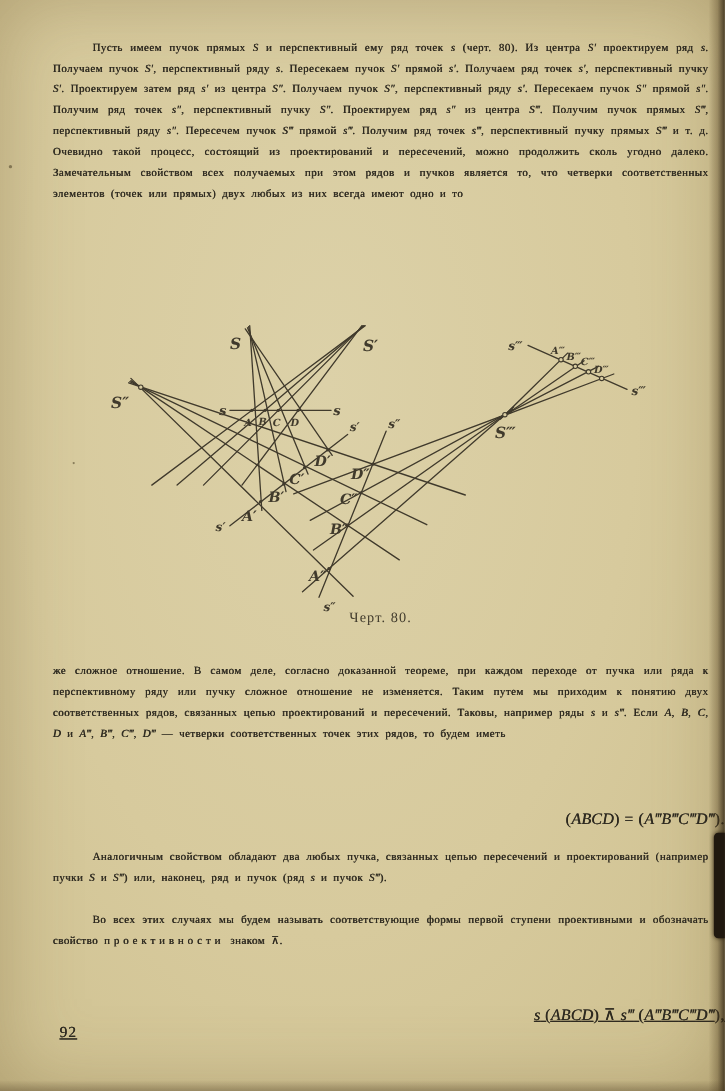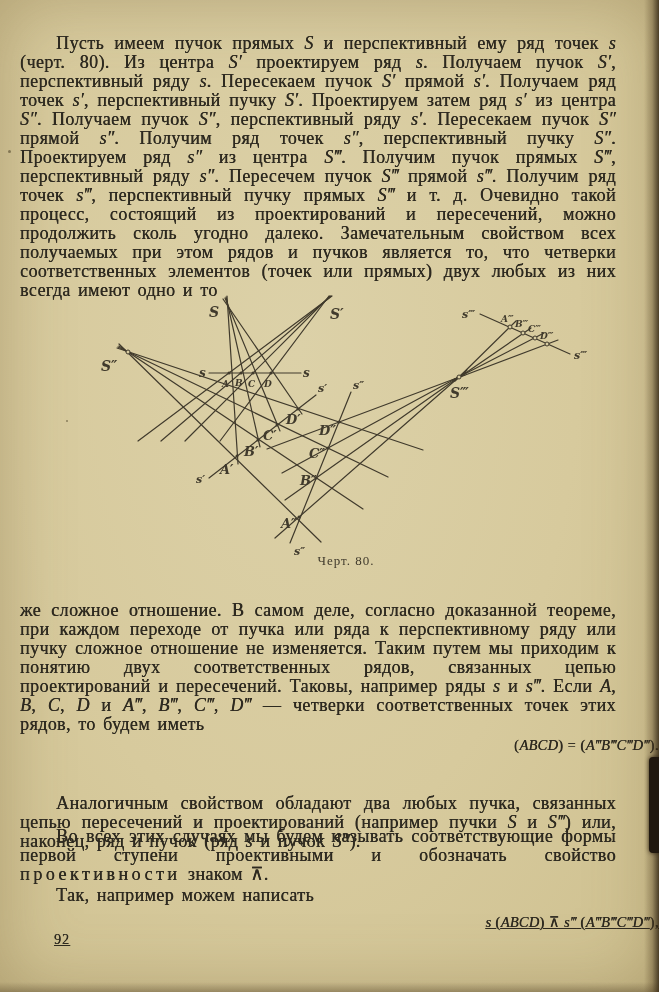--- a/index.html
+++ b/index.html
@@ -6,22 +6,22 @@
   .page{
     position:relative;
     width:659px;height:992px;
     background:radial-gradient(ellipse at 45% 35%, #dcd1a8 0%, #d7ca9d 55%, #cec08f 100%);
     box-shadow:inset 0 0 70px rgba(115,92,48,.35);
     overflow:hidden;
     font-family:"Liberation Serif","DejaVu Serif",serif;
     color:#2e2a20;
   }
   .body-text{
-    position:absolute;left:20px;width:596px;
-    font-size:18px;line-height:19px;
+    position:absolute;left:48px;width:596px;
+    font-size:10px;line-height:19px;
     text-align:justify;
     letter-spacing:.4px;word-spacing:2.5px;
     text-shadow:.3px 0 0 currentColor;
     margin:0;
     hyphens:none;
   }
   .indent{text-indent:36px;}
   .v{font-style:italic;letter-spacing:.2px;}
   .sp{letter-spacing:3.5px;}
   .formula{
@@ -133,25 +133,24 @@
         <text x="528" y="39" font-size="9" fill="#403a2c" font-family="&quot;DejaVu Serif&quot;,&quot;Liberation Serif&quot;,serif" font-style="italic" font-weight="bold">C‴</text>
         <text x="540" y="46" font-size="9" fill="#403a2c" font-family="&quot;DejaVu Serif&quot;,&quot;Liberation Serif&quot;,serif" font-style="italic" font-weight="bold">D‴</text>
         <text x="346" y="272" font-size="13" fill="#403a2c" text-anchor="middle" letter-spacing="1" font-family="&quot;Liberation Serif&quot;,&quot;DejaVu Serif&quot;,serif">Черт. 80.</text>
       </svg>
   </div>
 
   <p class="body-text" style="top:601px;">же сложное отношение. В самом деле, согласно доказанной теореме, при каждом переходе от пучка или ряда к перспективному ряду или пучку сложное отношение не изменяется. Таким путем мы приходим к понятию двух соответственных рядов, связанных цепью проектирований и пересечений. Таковы, например ряды <i class="v">s</i> и <i class="v">s‴</i>. Если <i class="v">A</i>, <i class="v">B</i>, <i class="v">C</i>, <i class="v">D</i> и <i class="v">A‴</i>, <i class="v">B‴</i>, <i class="v">C‴</i>, <i class="v">D‴</i> — четверки соответственных точек этих рядов, то будем иметь</p>
 
   <div class="formula" style="top:737px;">(<i class="v">A</i><i class="v">B</i><i class="v">C</i><i class="v">D</i>) = (<i class="v">A‴</i><i class="v">B‴</i><i class="v">C‴</i><i class="v">D‴</i>).</div>
 
-  <p class="body-text indent" style="top:770px;margin-top:24px;">Аналогичным свойством обладают два любых пучка, связанных цепью пересечений и проектирований (например пучки <i class="v">S</i> и <i class="v">S‴</i>) или, наконец, ряд и пучок (ряд <i class="v">s</i> и пучок <i class="v">S‴</i>).</p>
+  <p class="body-text indent" style="top:770px;">Аналогичным свойством обладают два любых пучка, связанных цепью пересечений и проектирований (например пучки <i class="v">S</i> и <i class="v">S‴</i>) или, наконец, ряд и пучок (ряд <i class="v">s</i> и пучок <i class="v">S‴</i>).</p>
 
   <p class="body-text indent" style="top:827px;"><span>Во всех этих случаях мы будем называть соответствующие формы первой ступени проективными и обозначать свойство </span><span class="sp">проективности</span><span> знаком ⊼.</span></p>
 
-  <p class="body-text indent" style="top:886px;">Так, например можем написать</p>
 
   <div class="formula" style="top:914px;text-decoration:underline;"><i class="v">s</i> (<i class="v">A</i><i class="v">B</i><i class="v">C</i><i class="v">D</i>) ⊼ <i class="v">s‴</i> (<i class="v">A‴</i><i class="v">B‴</i><i class="v">C‴</i><i class="v">D‴</i>),</div>
 
   <div class="pagenum">92</div>
 
   <div class="speck" style="left:8px;top:150px;width:3px;height:3px;"></div>
   <div class="speck" style="left:66px;top:420px;width:2px;height:2px;"></div>
 
   <div class="edge"></div>
   <div class="edge-bar"></div>

